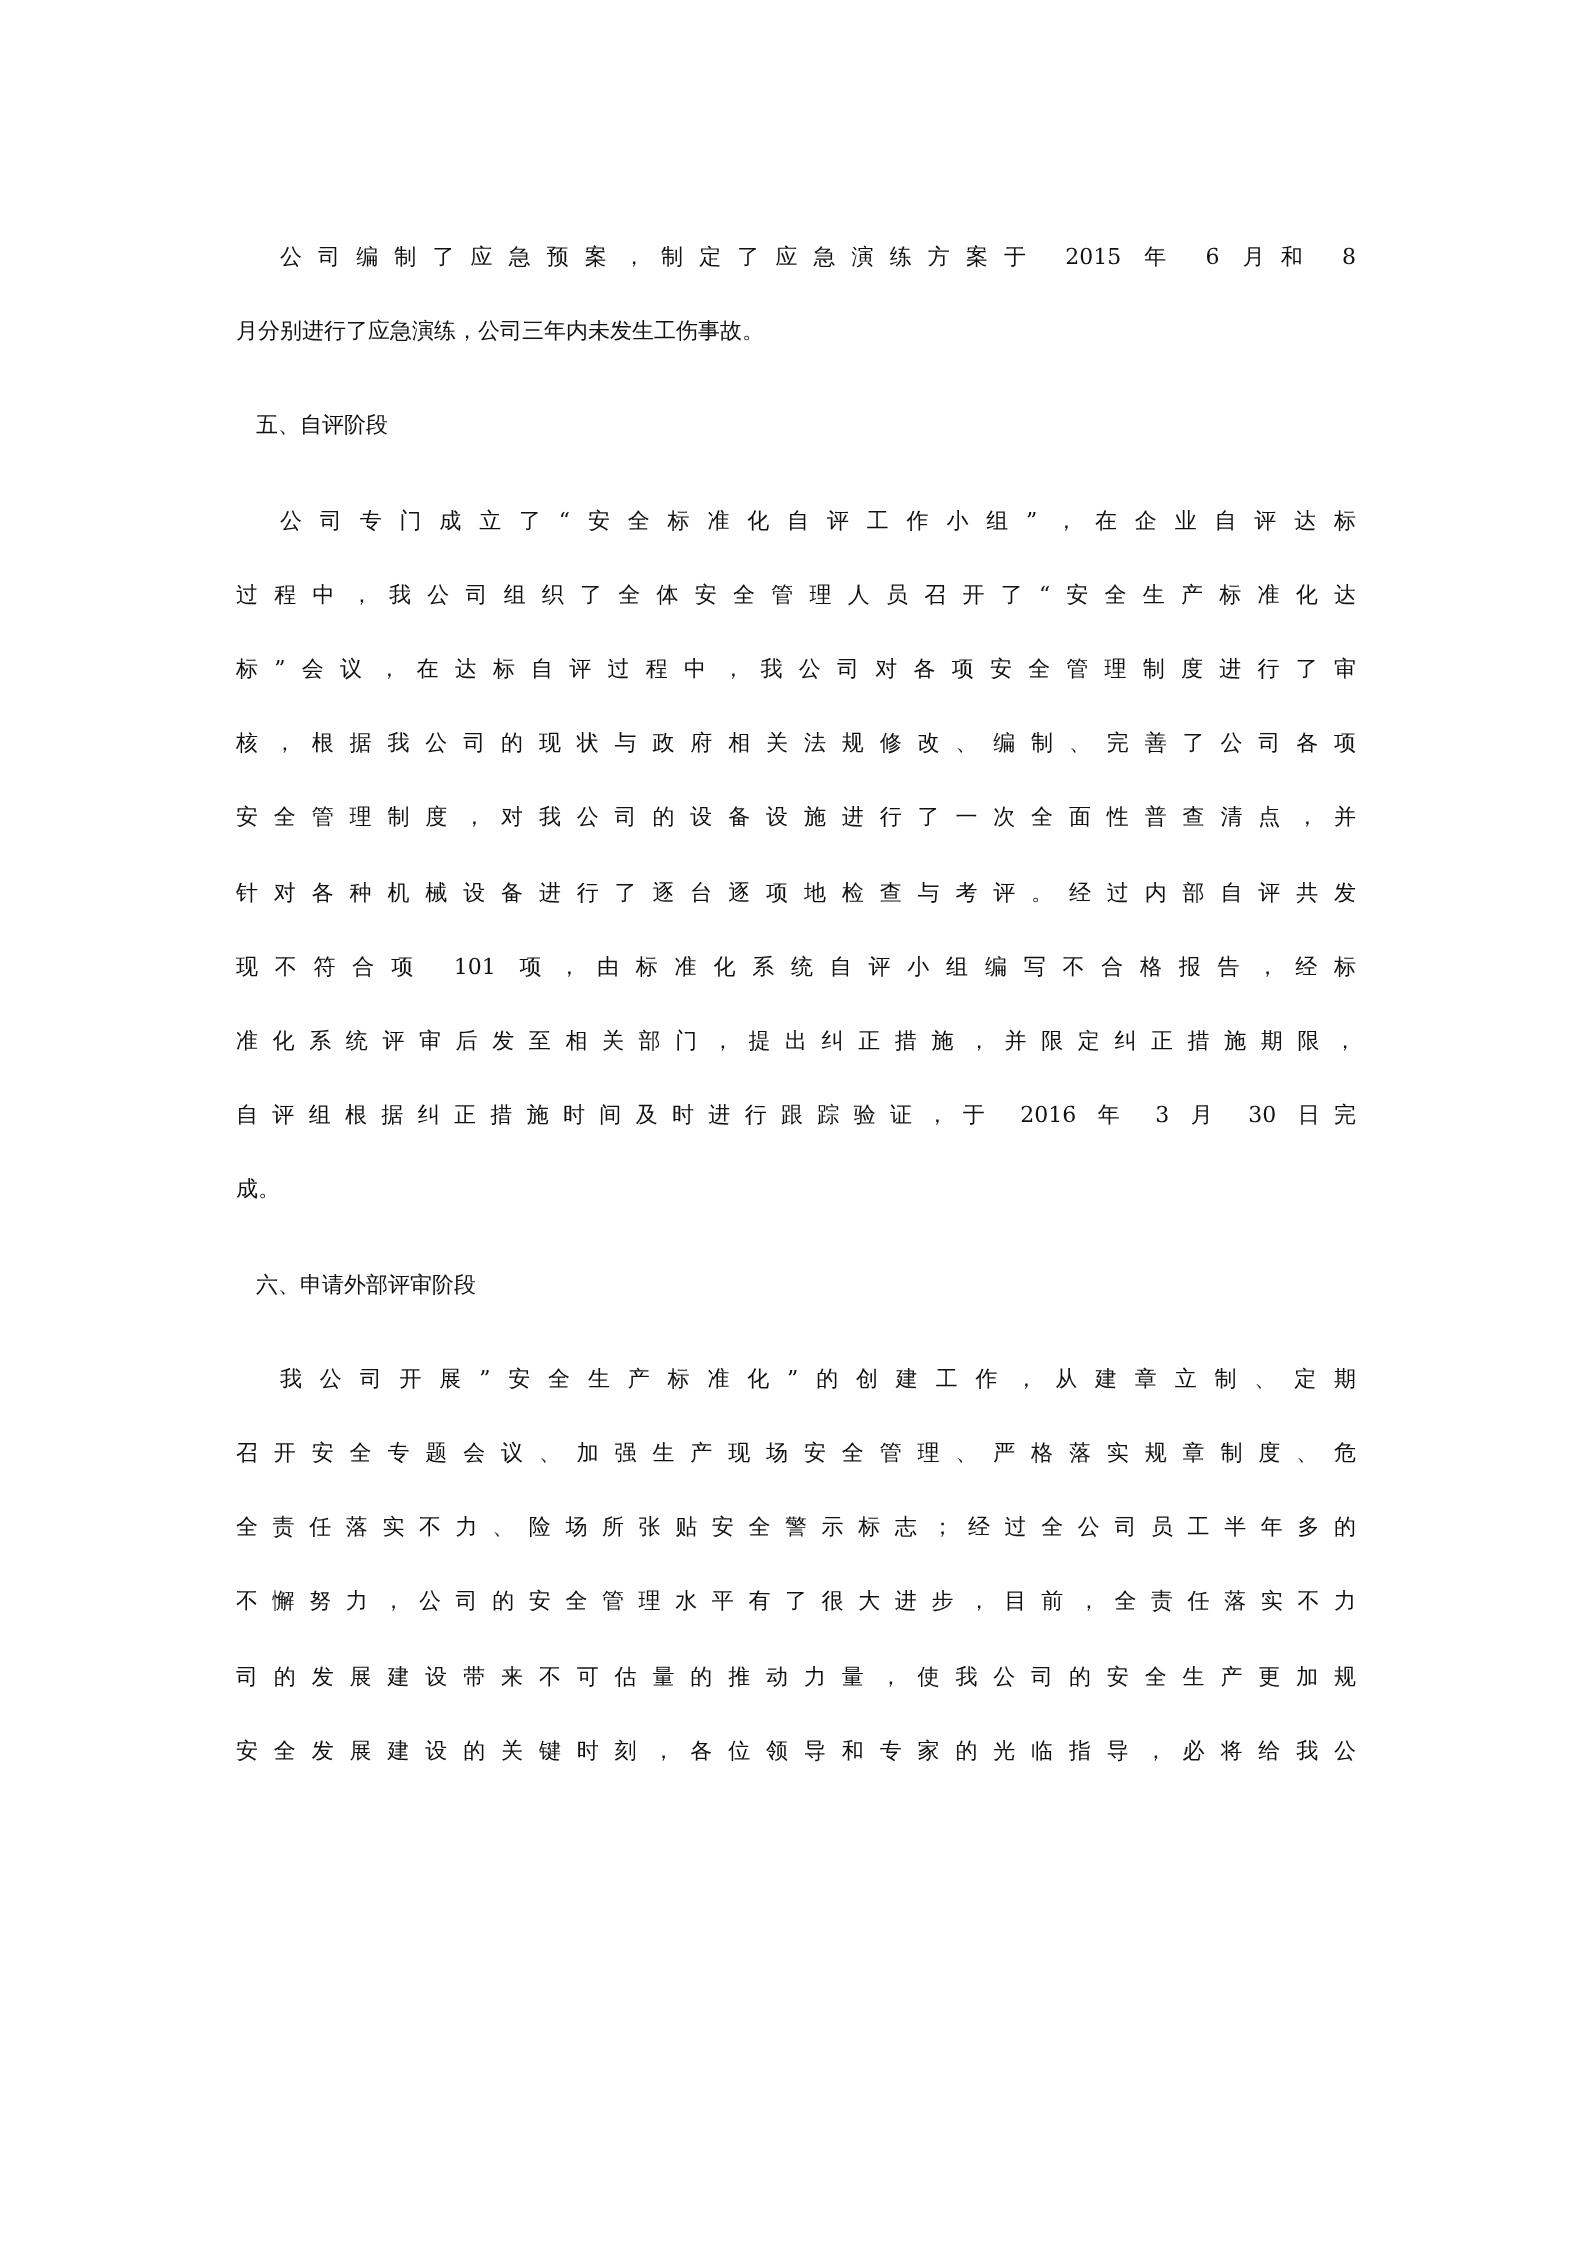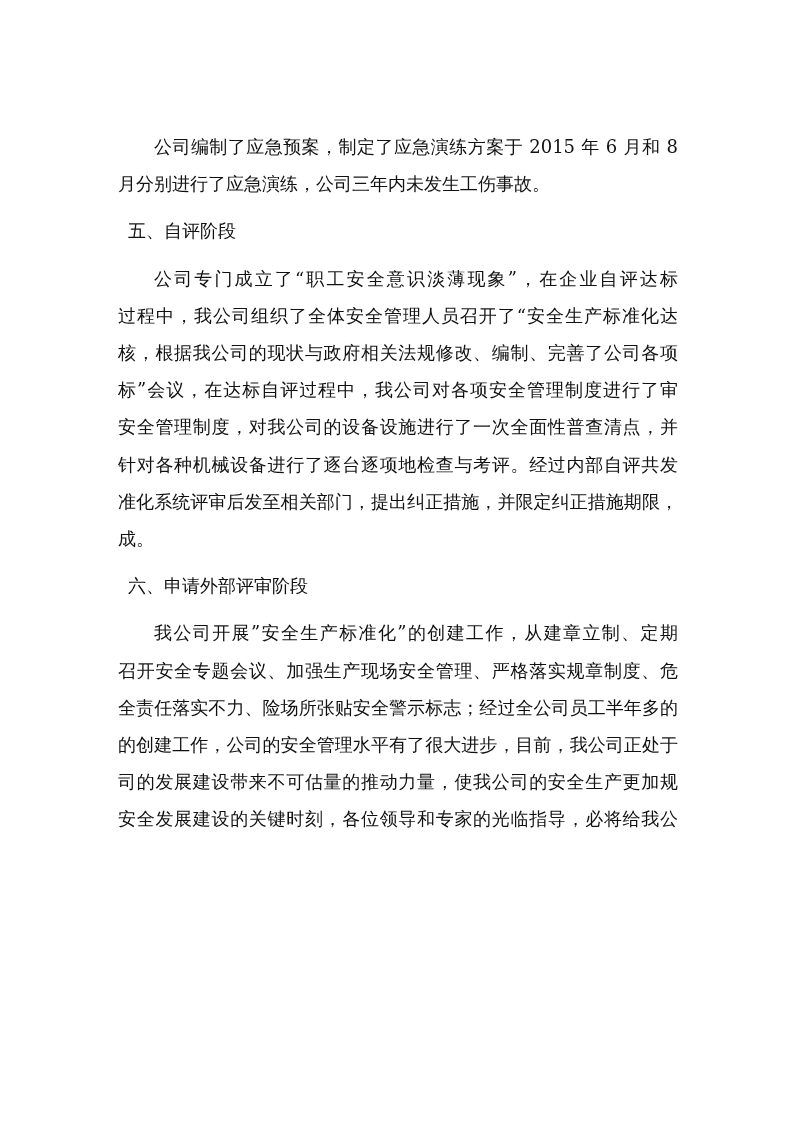--- a/index.html
+++ b/index.html
@@ -1,23 +1,23 @@
 <!DOCTYPE html>
 <html><head>
 <meta charset="utf-8">
 <style>
   html, body { margin: 0; padding: 0; background: #ffffff; }
   body { width: 793px; height: 1122px; position: relative; overflow: hidden; }
   .page {
     position: absolute;
     left: 118px;
-    top: 128px;
+    top: 110px;
     width: 560px;
     font-family: "DejaVu Serif", "Liberation Serif", serif;
-    font-size: 18px;
+    font-size: 11px;
     color: #111111;
     line-height: 37.2px;
     text-align: justify;
   }
   .para { margin: 0; text-indent: 2em; }
   .heading { margin: 10px; text-indent: 0; }
   .line { display: block; white-space: nowrap; text-align: justify; text-align-last: justify; }
   .line.last { text-align-last: left; }
 </style>
 </head>
@@ -28,35 +28,37 @@
   <div class="para">
     <span class="line" style="text-indent:2em">公司编制了应急预案，制定了应急演练方案于 2015 年 6 月和 8</span>
     <span class="line last" style="text-indent:0">月分别进行了应急演练，公司三年内未发生工伤事故。</span>
   </div>
 
   <div class="heading">
     <span class="line last">五、自评阶段</span>
   </div>
 
   <div class="para">
-    <span class="line" style="text-indent:2em">公司专门成立了“职工安全意识淡薄现象”，在企业自评达标</span>
+    <span class="line" style="text-indent:2em">公司专门成立了“安全标准化自评工作小组”，在企业自评达标</span>
     <span class="line" style="text-indent:0">过程中，我公司组织了全体安全管理人员召开了“安全生产标准化达</span>
+    <span class="line" style="text-indent:0">标”会议，在达标自评过程中，我公司对各项安全管理制度进行了审</span>
     <span class="line" style="text-indent:0">核，根据我公司的现状与政府相关法规修改、编制、完善了公司各项</span>
-    <span class="line" style="text-indent:0">标”会议，在达标自评过程中，我公司对各项安全管理制度进行了审</span>
     <span class="line" style="text-indent:0">安全管理制度，对我公司的设备设施进行了一次全面性普查清点，并</span>
     <span class="line" style="text-indent:0">针对各种机械设备进行了逐台逐项地检查与考评。经过内部自评共发</span>
+    <span class="line" style="text-indent:0">现不符合项 101 项，由标准化系统自评小组编写不合格报告，经标</span>
     <span class="line" style="text-indent:0">准化系统评审后发至相关部门，提出纠正措施，并限定纠正措施期限，</span>
+    <span class="line" style="text-indent:0">自评组根据纠正措施时间及时进行跟踪验证，于 2016 年 3 月 30 日完</span>
     <span class="line last" style="text-indent:0">成。</span>
   </div>
 
   <div class="heading">
     <span class="line last">六、申请外部评审阶段</span>
   </div>
 
   <div class="para">
     <span class="line" style="text-indent:2em">我公司开展”安全生产标准化”的创建工作，从建章立制、定期</span>
     <span class="line" style="text-indent:0">召开安全专题会议、加强生产现场安全管理、严格落实规章制度、危</span>
     <span class="line" style="text-indent:0">全责任落实不力、险场所张贴安全警示标志；经过全公司员工半年多的</span>
-    <span class="line" style="text-indent:0">的创建工作，公司的安全管理水平有了很大进步，目前，我公司正处于</span>
+    <span class="line" style="text-indent:0">不懈努力，公司的安全管理水平有了很大进步，目前，全责任落实不力</span>
     <span class="line" style="text-indent:0">司的发展建设带来不可估量的推动力量，使我公司的安全生产更加规</span>
     <span class="line" style="text-indent:0">安全发展建设的关键时刻，各位领导和专家的光临指导，必将给我公</span>
   </div>
 </div>
 
 </body></html>

